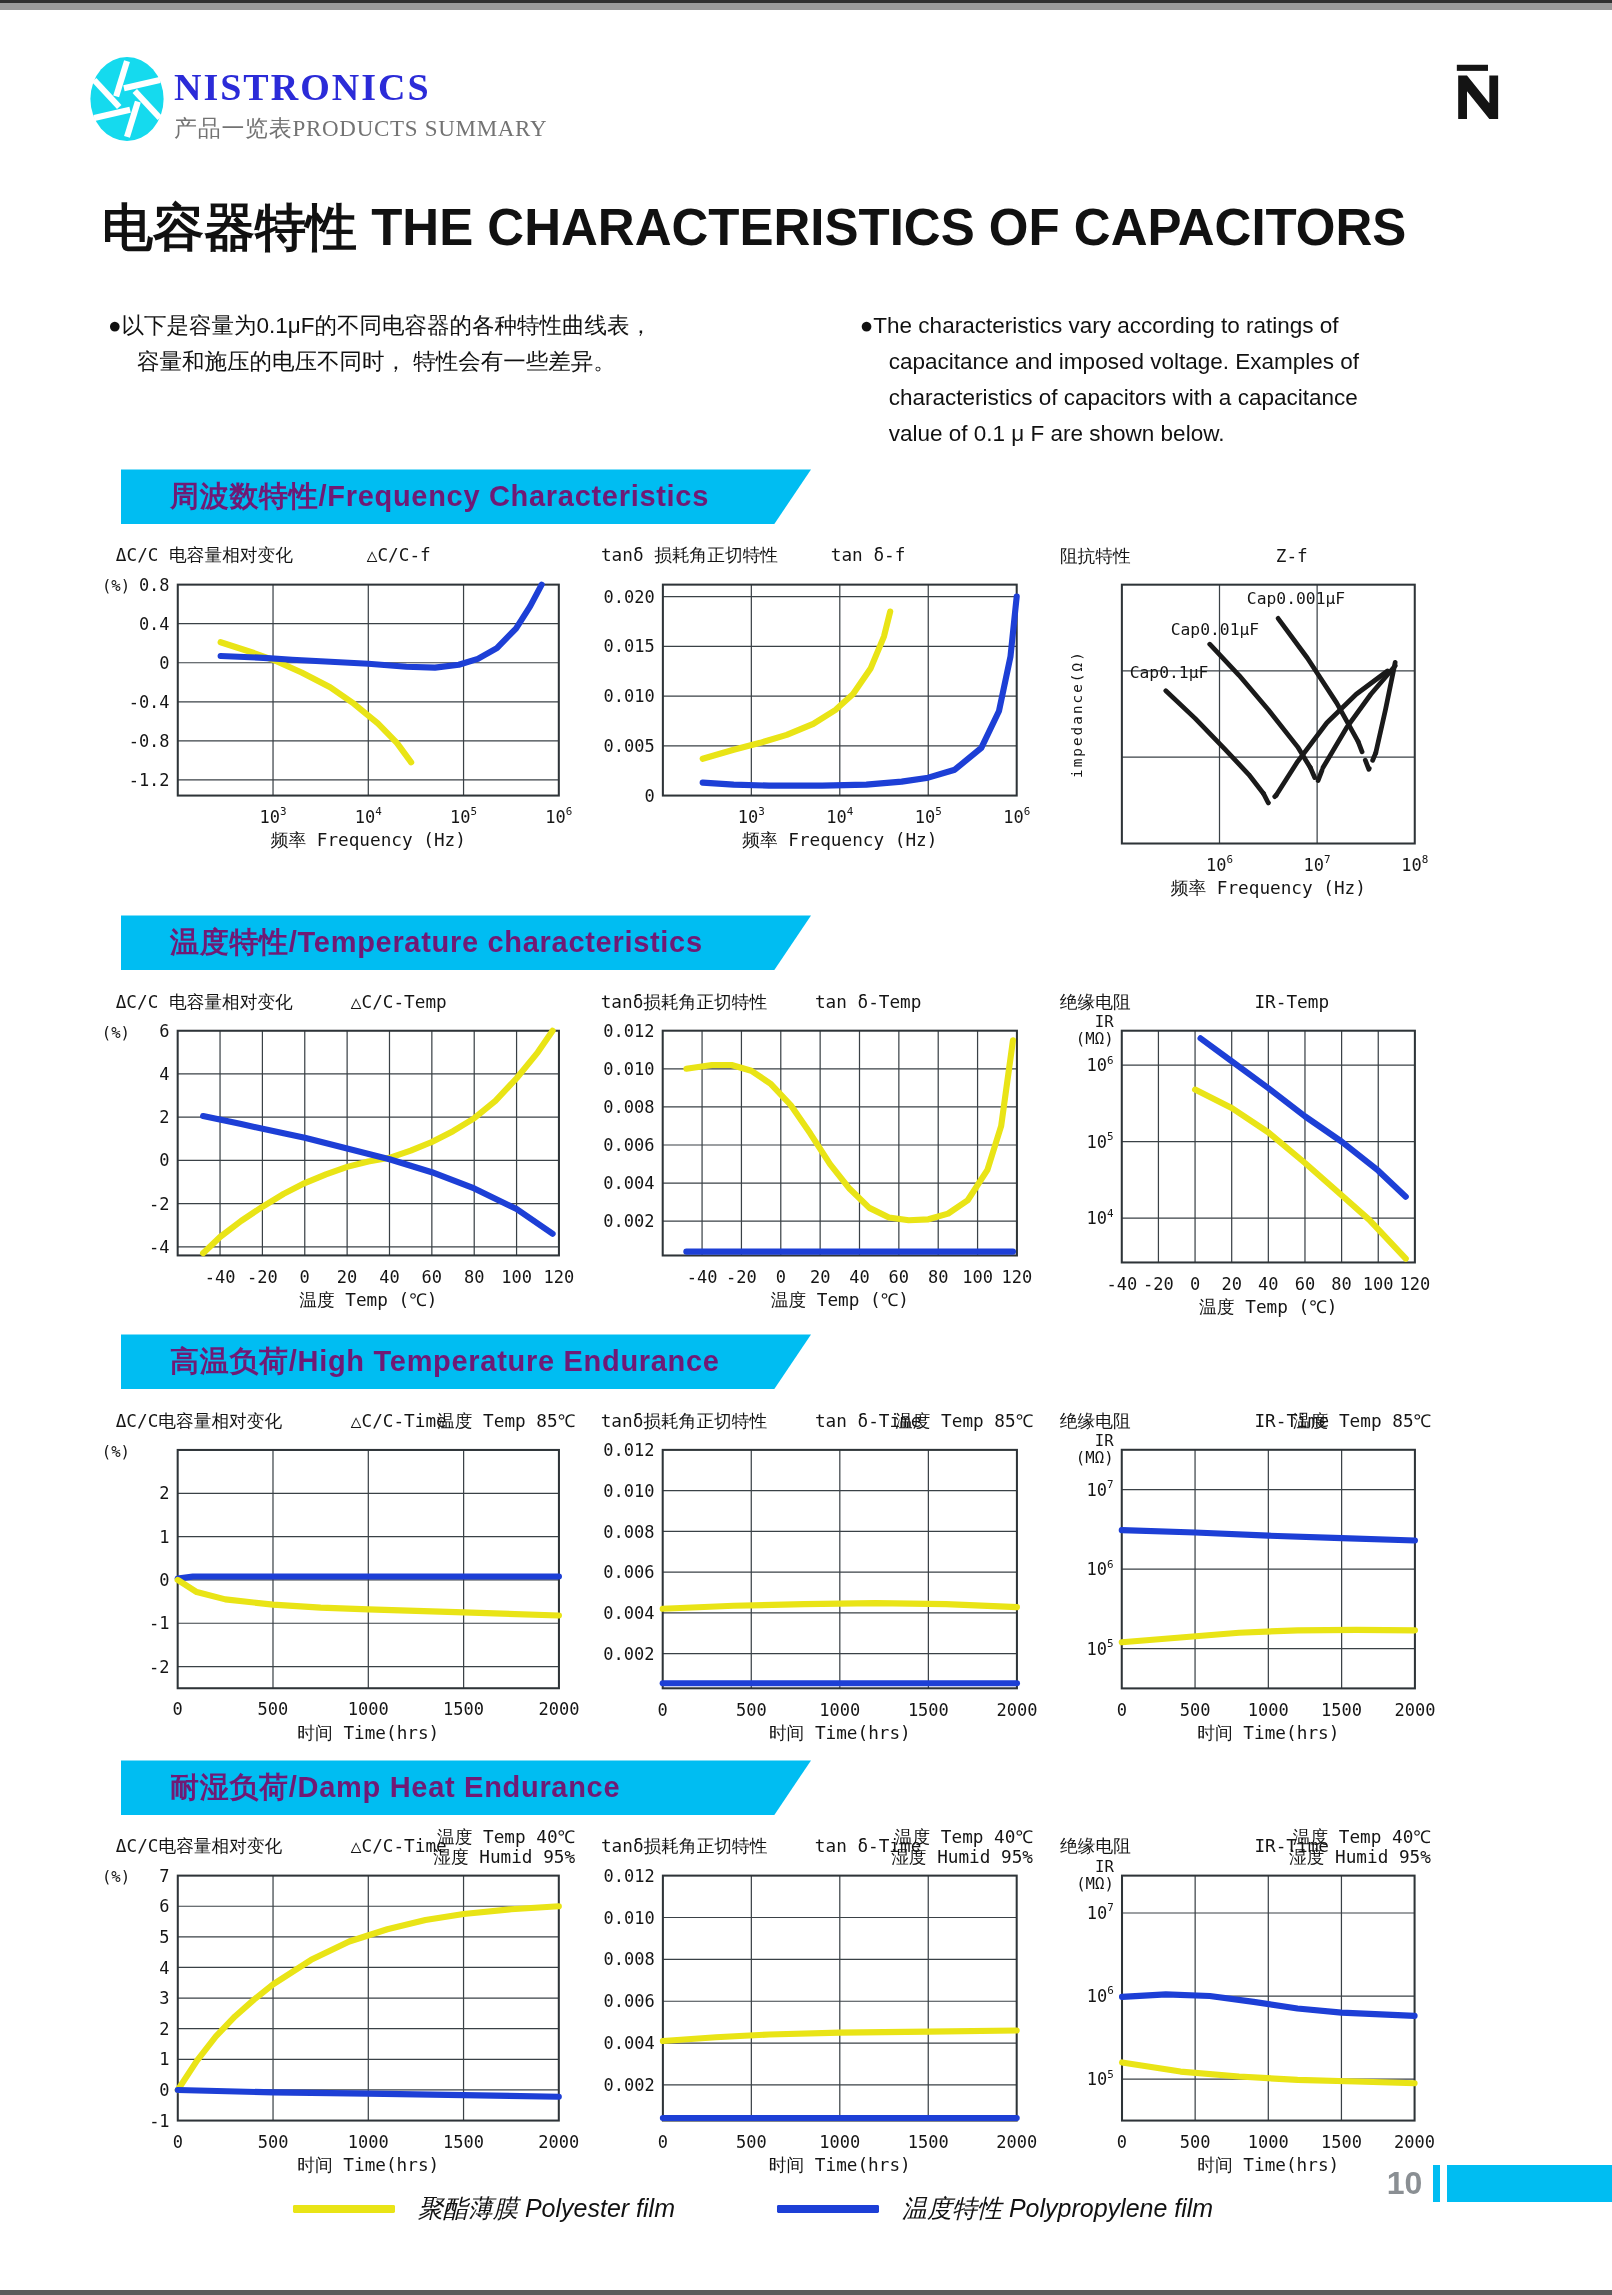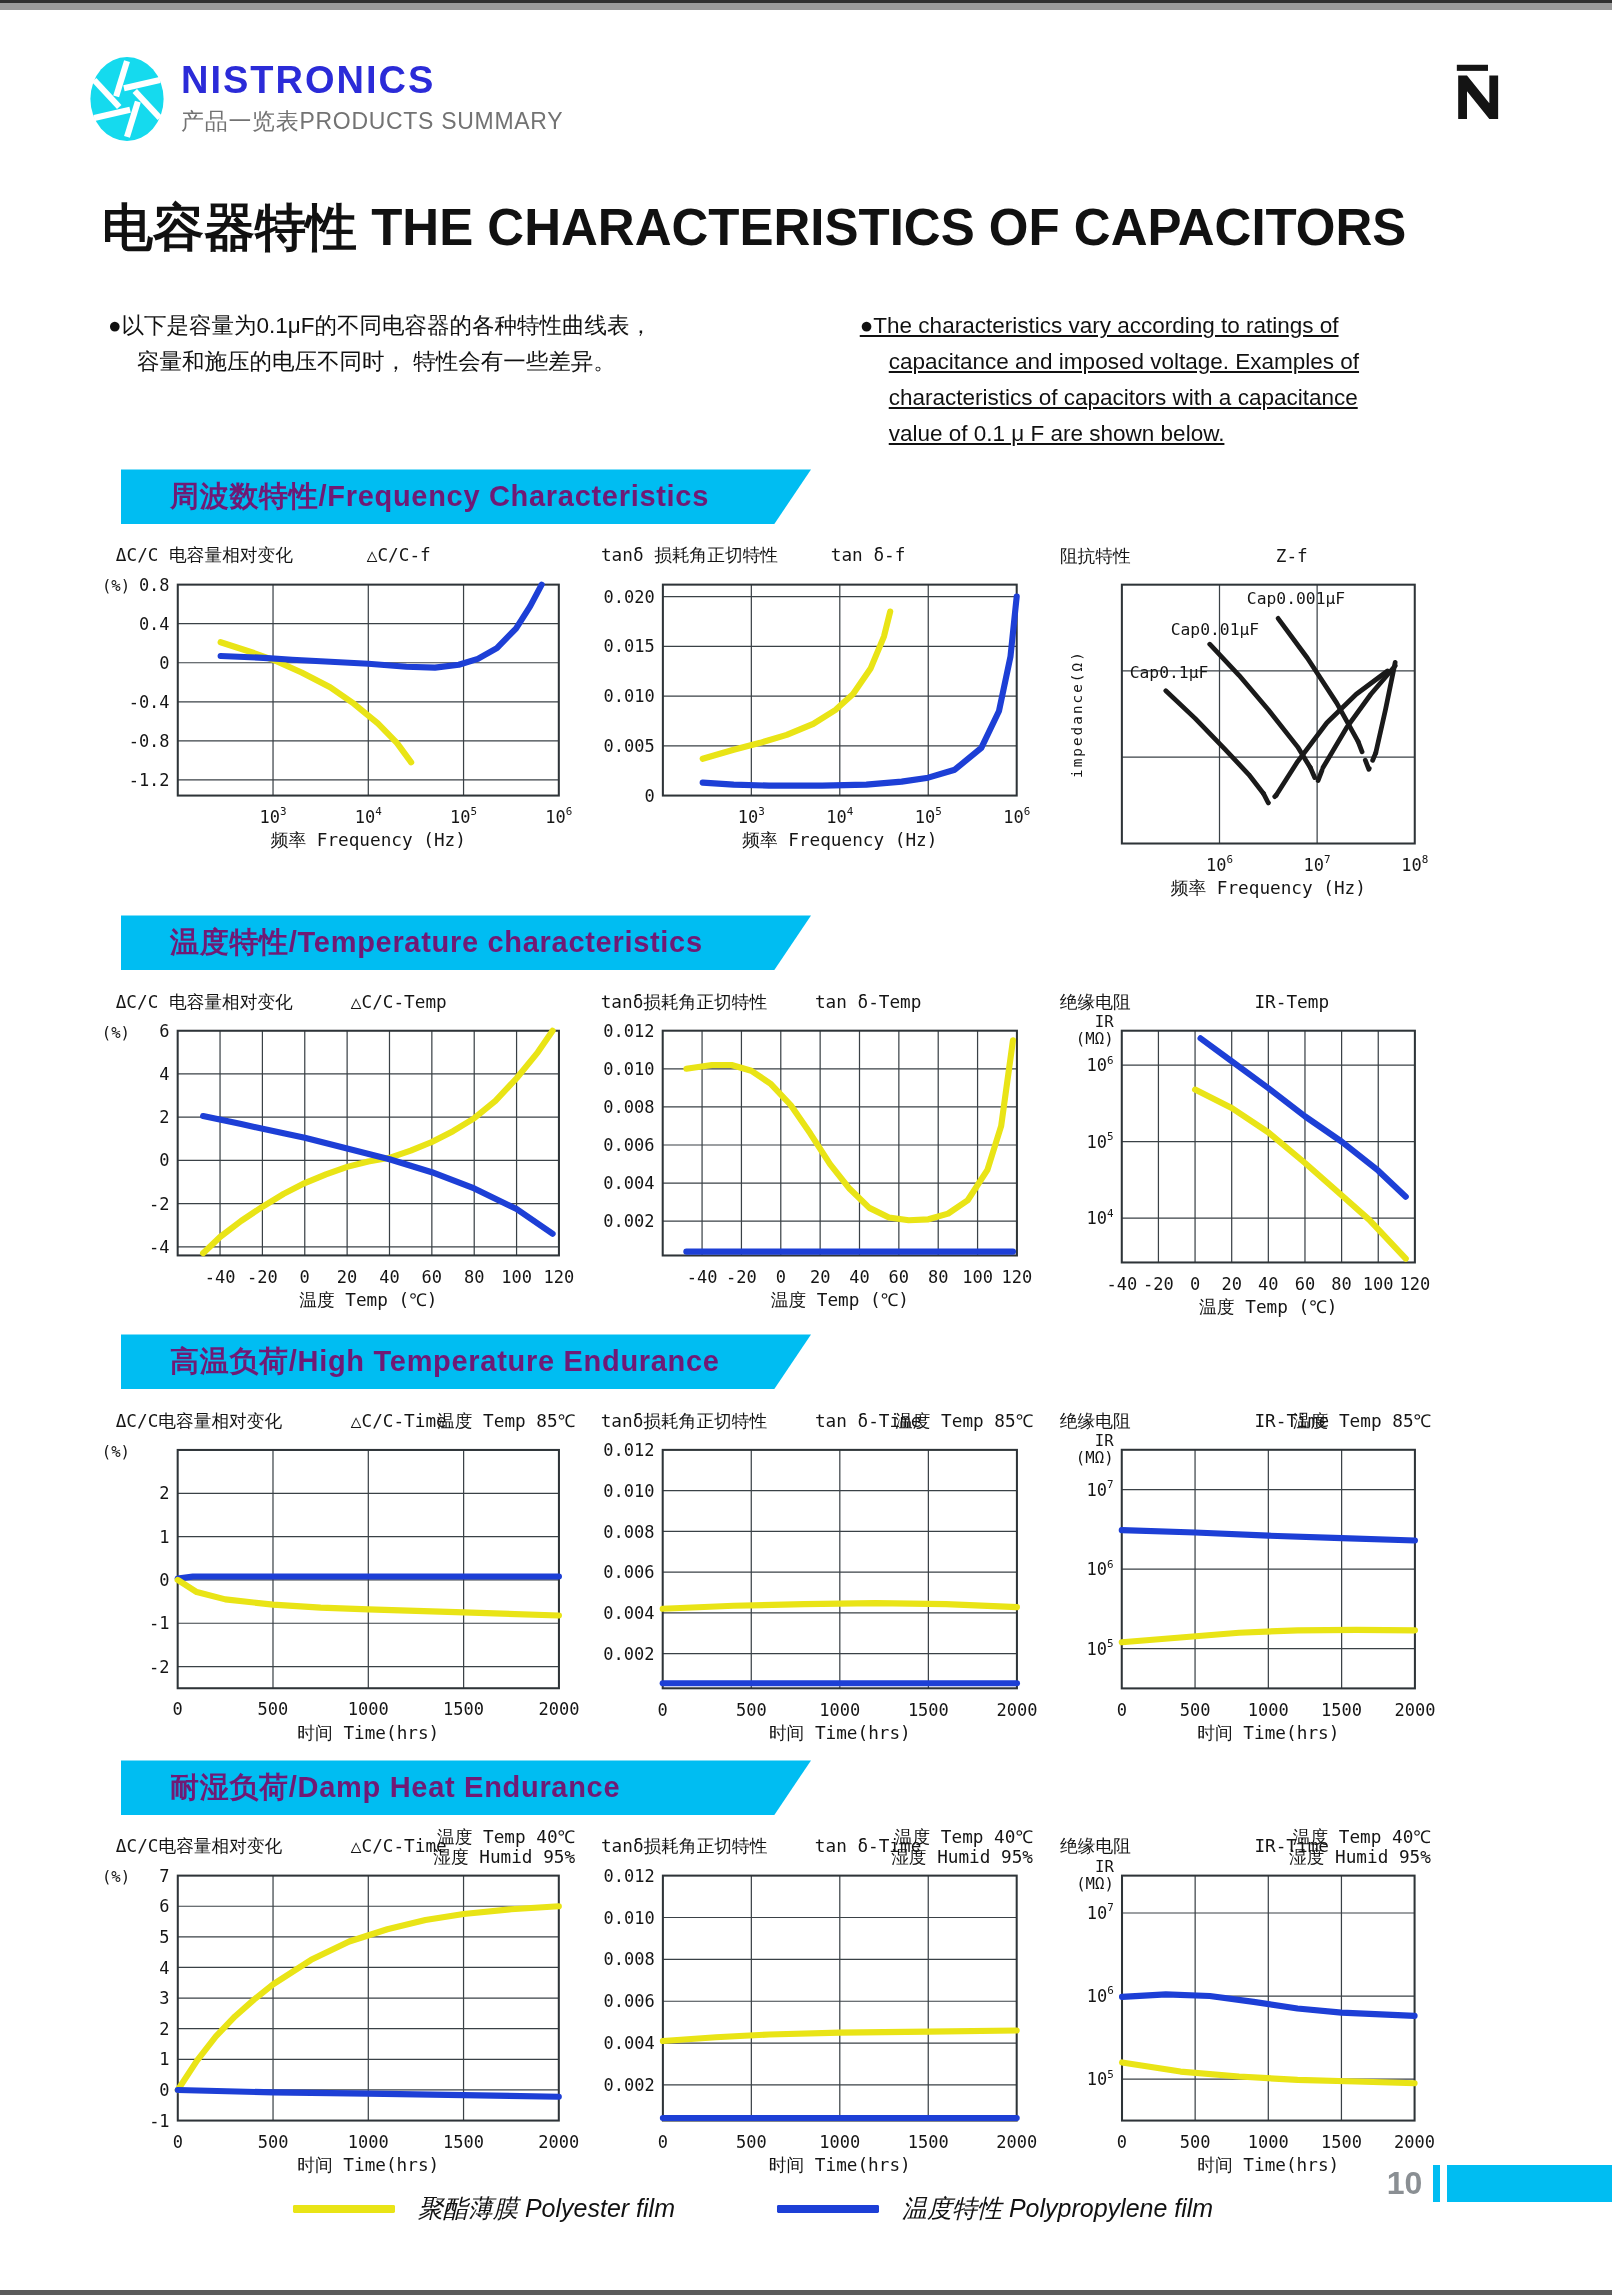--- a/index.html
+++ b/index.html
@@ -2,29 +2,29 @@
 <html style="font-size:11px"><head>
 <meta charset="utf-8">
 <style>
   html,body{margin:0;padding:0;}
   body{
     width:1612px;height:2295px;position:relative;background:#fff;overflow:hidden;
     font-family:"Liberation Sans", sans-serif;color:#111;
   }
   .topbar{height:6.8px;background:#9a9a9a;border-top:3.4px solid #2f2f2f;}
   header{display:flex;align-items:flex-start;padding:44px 102px 0 87px;}
-  .logo{display:flex;align-items:center;gap:14px;}
+  .logo{display:flex;align-items:flex-end;gap:7px;font-family:Liberation Serif, serif;}
   .logo-text .brand{color:#2b2bd8;font-size:38px;font-weight:800;letter-spacing:2px;line-height:1;}
   .logo-text .summary{font-size:23px;color:#737373;margin-top:6.8px;letter-spacing:0.7px;}
   .nmark{margin-left:auto;margin-top:4.1px;}
   h1.page-title{font-size:51px;font-weight:800;margin:50px 0 0 102px;letter-spacing:0px;white-space:nowrap;}
   .intro{display:flex;gap:48px;margin:45px 102px 0 108px;justify-content:flex-end;}
   .intro .col{font-size:22.5px;line-height:1.6;white-space:pre-line;padding-left:29px;text-indent:-29px;}
   .intro .col.zh{width:681px;}
-  .intro .col.en{width:627px;text-decoration:underline;}
+  .intro .col.en{width:627px;}
   .banner{
     margin:17.7px 0 12.3px 121px;width:690px;height:55px;background:#00bdf2;color:#701a75;
     font-size:29px;font-weight:800;display:flex;align-items:center;padding-left:49px;box-sizing:border-box;
     clip-path:polygon(0 0,100% 0,calc(100% - 37px) 100%,0 100%);letter-spacing:0.7px;white-space:nowrap;
   }
   .charts{display:flex;align-items:flex-start;gap:20.4px;padding-left:113px;}
   .legend{display:flex;align-items:center;gap:102px;margin:17.7px 0 0 293px;font-style:italic;}
   .legend .item{display:flex;align-items:center;gap:23px;font-size:25px;}
   .legend .sw{display:inline-block;width:102px;height:7.5px;border-radius:1.4px;}
   .pagefoot{position:absolute;top:2165px;right:0;display:flex;align-items:center;height:37px;}

